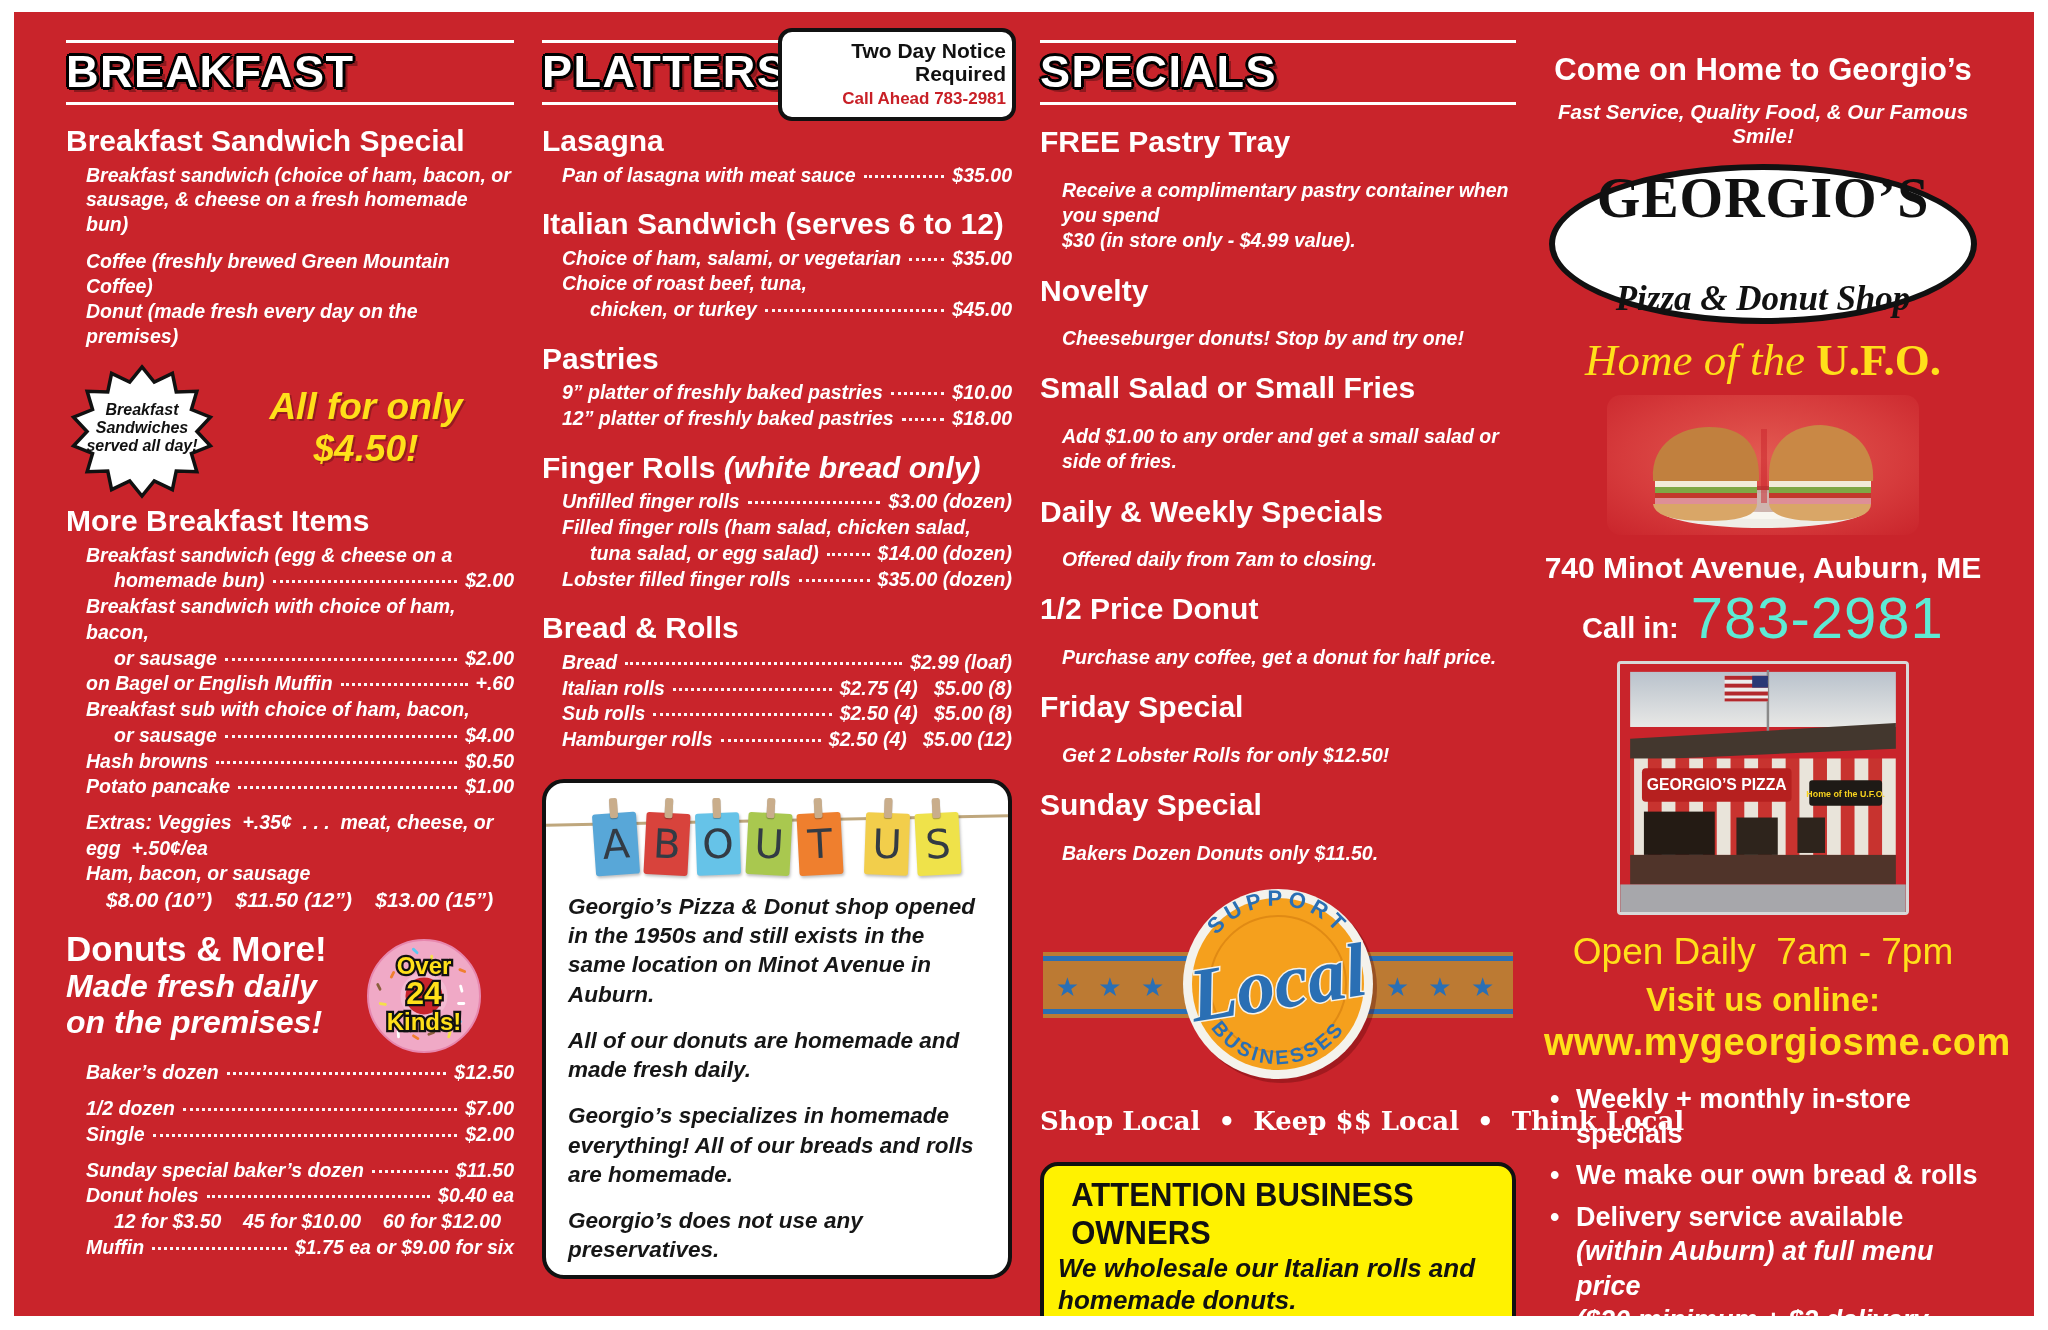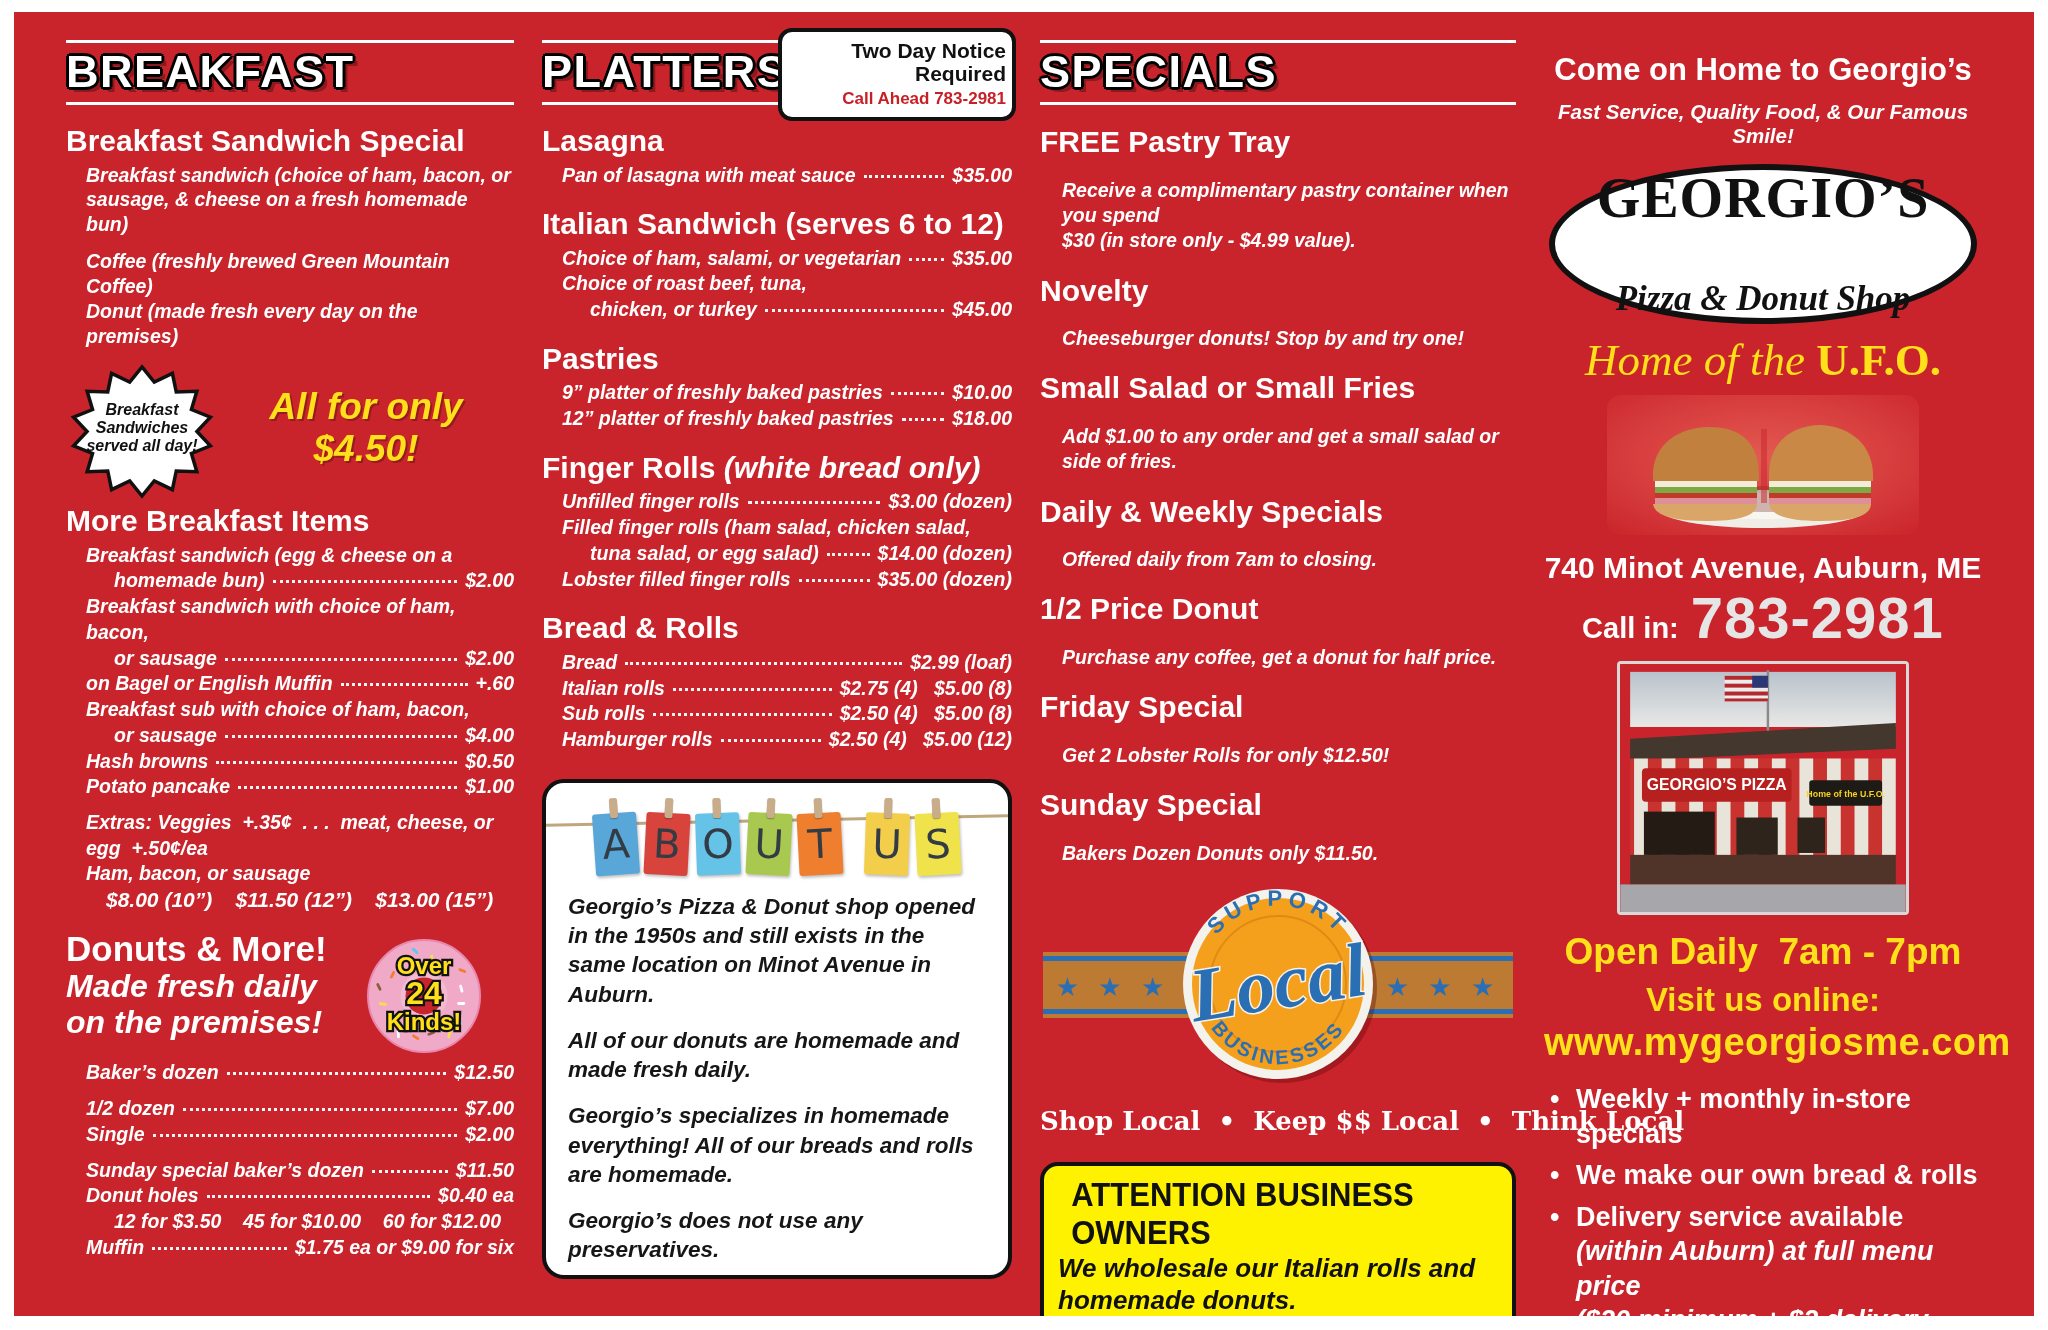--- a/index.html
+++ b/index.html
@@ -75,23 +75,23 @@
         display:flex;flex-direction:column;align-items:center;justify-content:space-between}
   .logo-name{font-family:"Liberation Serif",serif;font-weight:800;font-size:56px;color:#111;line-height:1;letter-spacing:1px}
   .logo-sub{font-family:"Liberation Serif",serif;font-style:italic;font-weight:700;font-size:35px;color:#111;line-height:1.05}
   .homeof{margin-top:14px;color:#FFE01A;font-family:"Liberation Serif",serif;font-size:45px;line-height:1}
   .homeof .h1{font-style:italic}
   .homeof .h2{font-weight:800}
   .photo{display:block;margin:12px auto 0;border-radius:10px}
   .addr{color:#fff;font-weight:800;font-size:30px;margin-top:16px}
   .callrow{display:flex;align-items:baseline;justify-content:center;gap:12px;margin-top:4px}
   .call-label{color:#fff;font-weight:800;font-size:29px}
-  .phone{color:#e5e5e5;font-weight:700;font-size:58px;letter-spacing:1px;line-height:1}
+  .phone{color:#5eead4;font-weight:400;font-size:58px;letter-spacing:1px;line-height:1}
   .store{display:block;margin:14px auto 0;border:3px solid #D8D8D8;border-radius:4px}
-  .open{color:#FFE01A;font-weight:700;font-size:37px;margin-top:16px;white-space:pre}
+  .open{color:#FFE01A;font-weight:400;font-size:37px;margin-top:16px;white-space:pre}
   .visit{color:#FFE01A;font-weight:800;font-size:33px;margin-top:8px}
   .website{color:#FFE01A;font-weight:800;font-size:38px;letter-spacing:.5px;margin-top:2px}
   .features{text-align:left;margin-top:18px;padding-left:6px}
   .bullet{display:flex;color:#fff;font-weight:700;font-size:27px;line-height:1.28;margin-top:7px}
   .bmark{width:26px;flex:0 0 auto}
   .bit{font-style:italic}
 </style>
 </head>
 <body>
 

